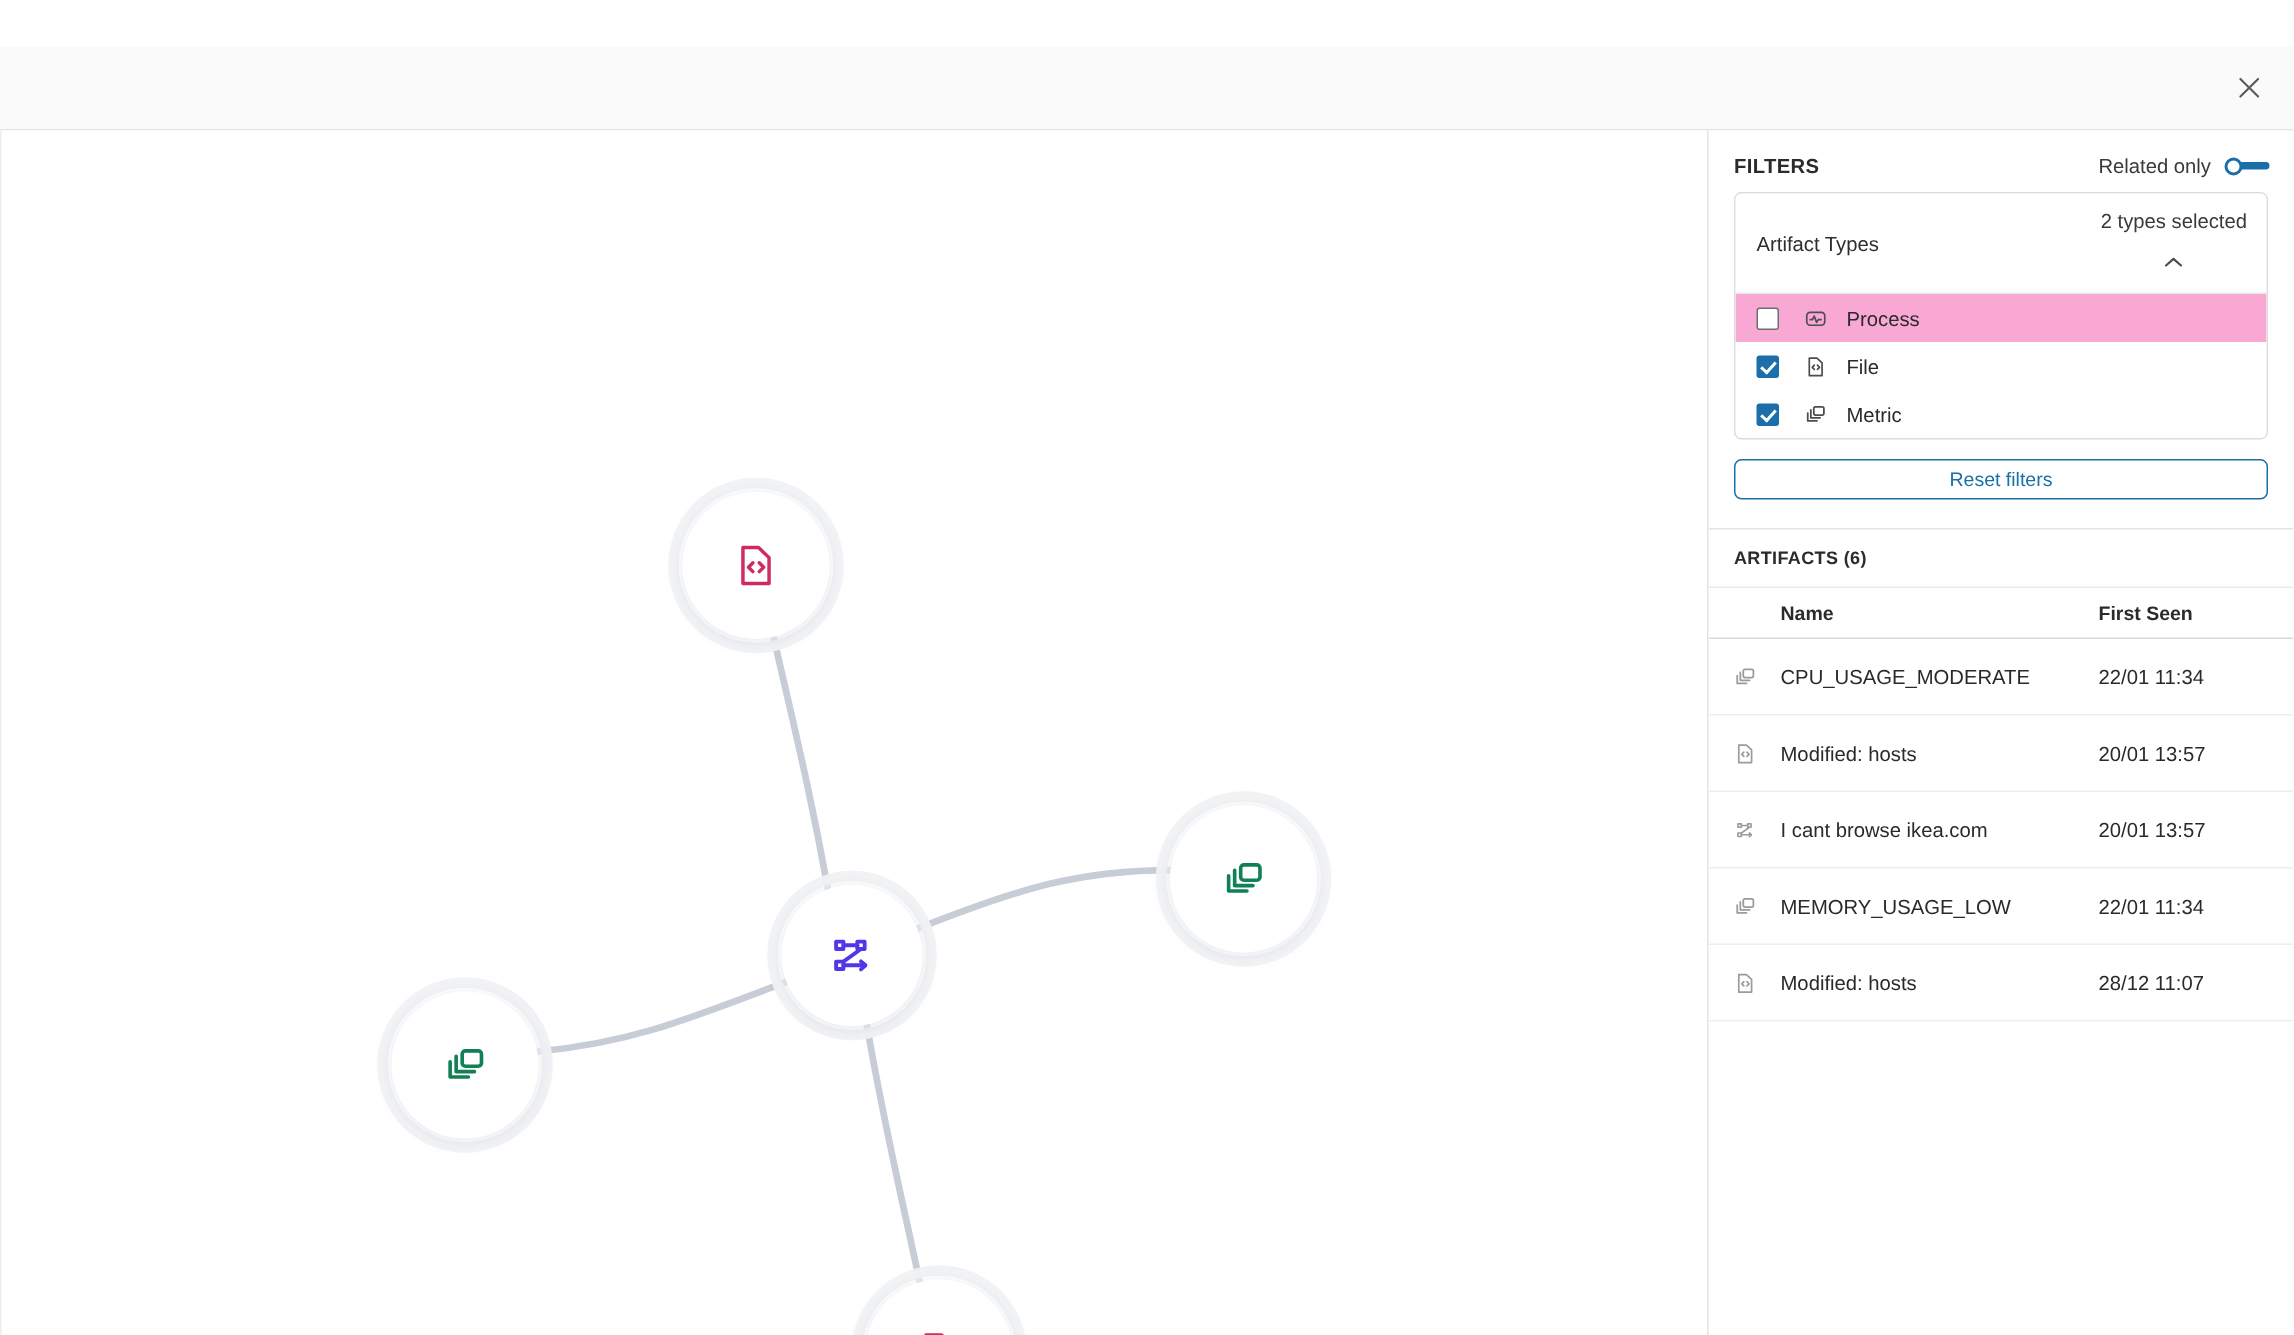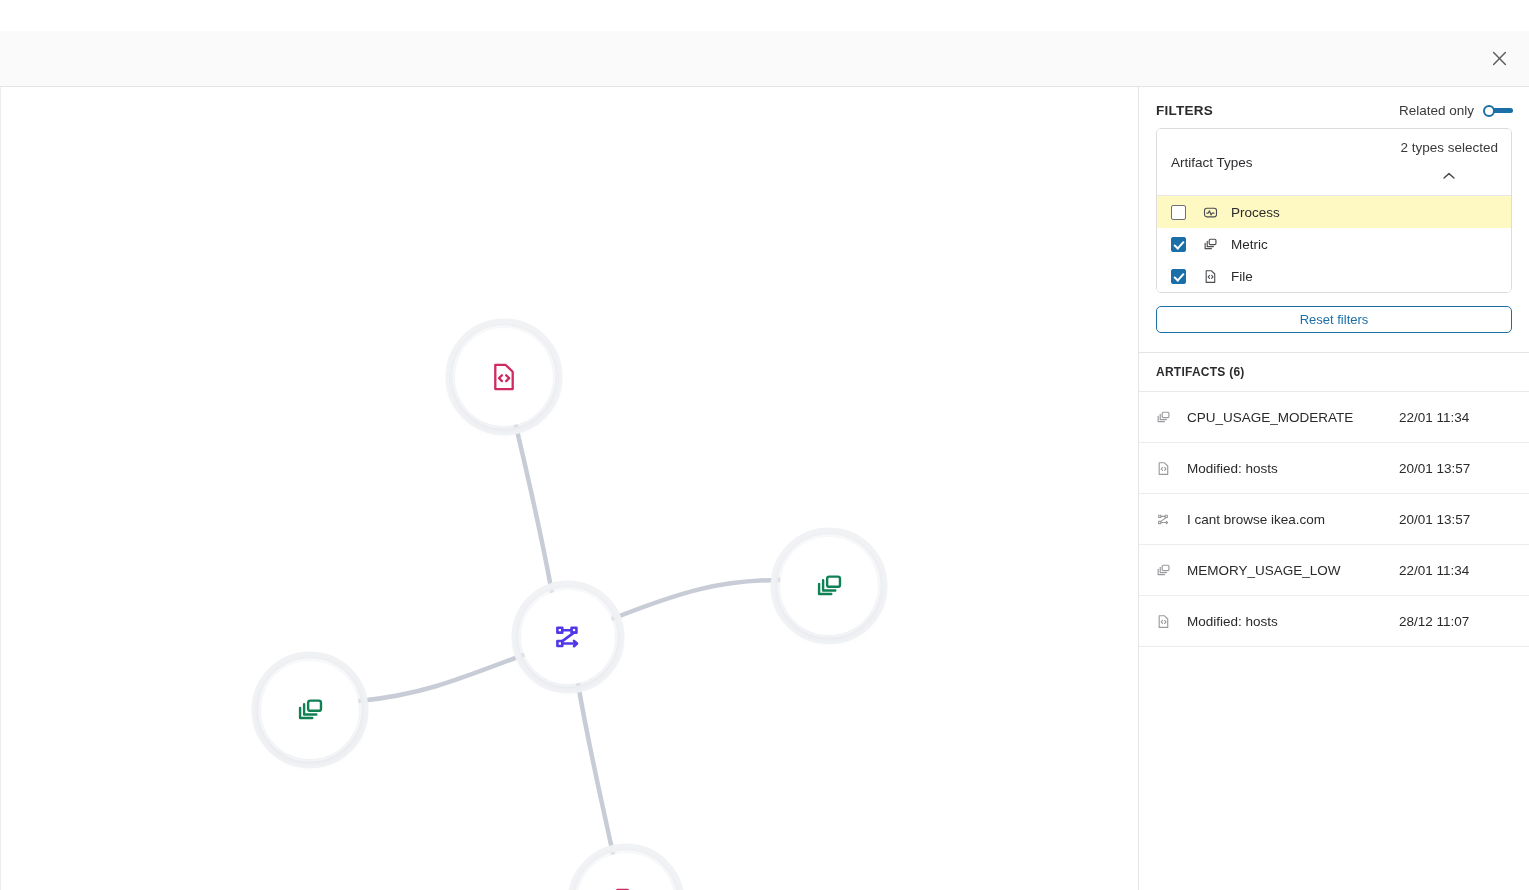--- a/index.html
+++ b/index.html
@@ -168,21 +168,21 @@
 
   .type-row {
     display: flex;
     align-items: center;
     gap: 0;
     height: 32px;
     padding: 0 14px;
     cursor: pointer;
     background: #ffffff;
   }
-  .type-row.alt { background: #fef9c3; }
+  .type-row.alt { background: #f9a8d4; }
 
   .cb {
     width: 15px; height: 15px;
     border-radius: 2px;
     border: 1.6px solid #6f6f73;
     background: #ffffff;
     flex: 0 0 auto;
     position: relative;
   }
   .cb.on {
@@ -421,51 +421,56 @@
               <rect x="1.6" y="3.4" width="12.8" height="9.2" rx="2.4"></rect>
               <polyline points="4,8.6 5.6,8.6 6.9,6.1 8.6,10.6 9.8,8.6 11.8,8.6"></polyline>
             </svg>
           </span>
           <span class="type-label">Process</span>
         </div>
 
         <div class="type-row">
           <span class="cb on"></span>
           <span class="type-icon">
+            <svg width="15" height="15" viewBox="0 0 16 16" fill="none" stroke="currentColor" stroke-width="1.2" stroke-linecap="round" stroke-linejoin="round">
+              <path d="M3.4 1.8 h5.4 l3.7 3.5 v9 h-9.1 z"></path>
+              <polyline points="7.0,6.9 5.5,8.4 7.0,9.9"></polyline>
+              <polyline points="9.2,6.9 10.7,8.4 9.2,9.9"></polyline>
+            </svg>
+          </span>
+          <span class="type-label">File</span>
+        </div>
+
+        <div class="type-row">
+          <span class="cb on"></span>
+          <span class="type-icon">
             <svg width="15" height="15" viewBox="0 0 16 16" fill="none" stroke="currentColor" stroke-width="1.25" stroke-linecap="round" stroke-linejoin="round">
               <rect x="6.6" y="2.4" width="7.2" height="5.8" rx="1.2"></rect>
               <path d="M4.5 4.6 v5.6 h6.6"></path>
               <path d="M2.3 6.8 v5.6 h6.6"></path>
             </svg>
           </span>
           <span class="type-label">Metric</span>
         </div>
-
-        <div class="type-row">
-          <span class="cb on"></span>
-          <span class="type-icon">
-            <svg width="15" height="15" viewBox="0 0 16 16" fill="none" stroke="currentColor" stroke-width="1.2" stroke-linecap="round" stroke-linejoin="round">
-              <path d="M3.4 1.8 h5.4 l3.7 3.5 v9 h-9.1 z"></path>
-              <polyline points="7.0,6.9 5.5,8.4 7.0,9.9"></polyline>
-              <polyline points="9.2,6.9 10.7,8.4 9.2,9.9"></polyline>
-            </svg>
-          </span>
-          <span class="type-label">File</span>
-        </div>
       </div>
 
       <div class="reset-wrap">
         <button class="reset-btn">Reset filters</button>
       </div>
 
       <div class="panel-div"></div>
 
       <div class="art-title">ARTIFACTS (6)</div>
 
       <div class="art-table">
+        <div class="art-head">
+          <div class="col-ic"></div>
+          <div class="col-name">Name</div>
+          <div class="col-seen">First Seen</div>
+        </div>
 
         <div class="art-body">
 
           <div class="art-row">
             <div class="col-ic">
               <svg width="15" height="15" viewBox="0 0 16 16" fill="none" stroke="currentColor" stroke-width="1.25" stroke-linecap="round" stroke-linejoin="round">
                 <rect x="6.6" y="2.4" width="7.2" height="5.8" rx="1.2"></rect>
                 <path d="M4.5 4.6 v5.6 h6.6"></path>
                 <path d="M2.3 6.8 v5.6 h6.6"></path>
               </svg>

